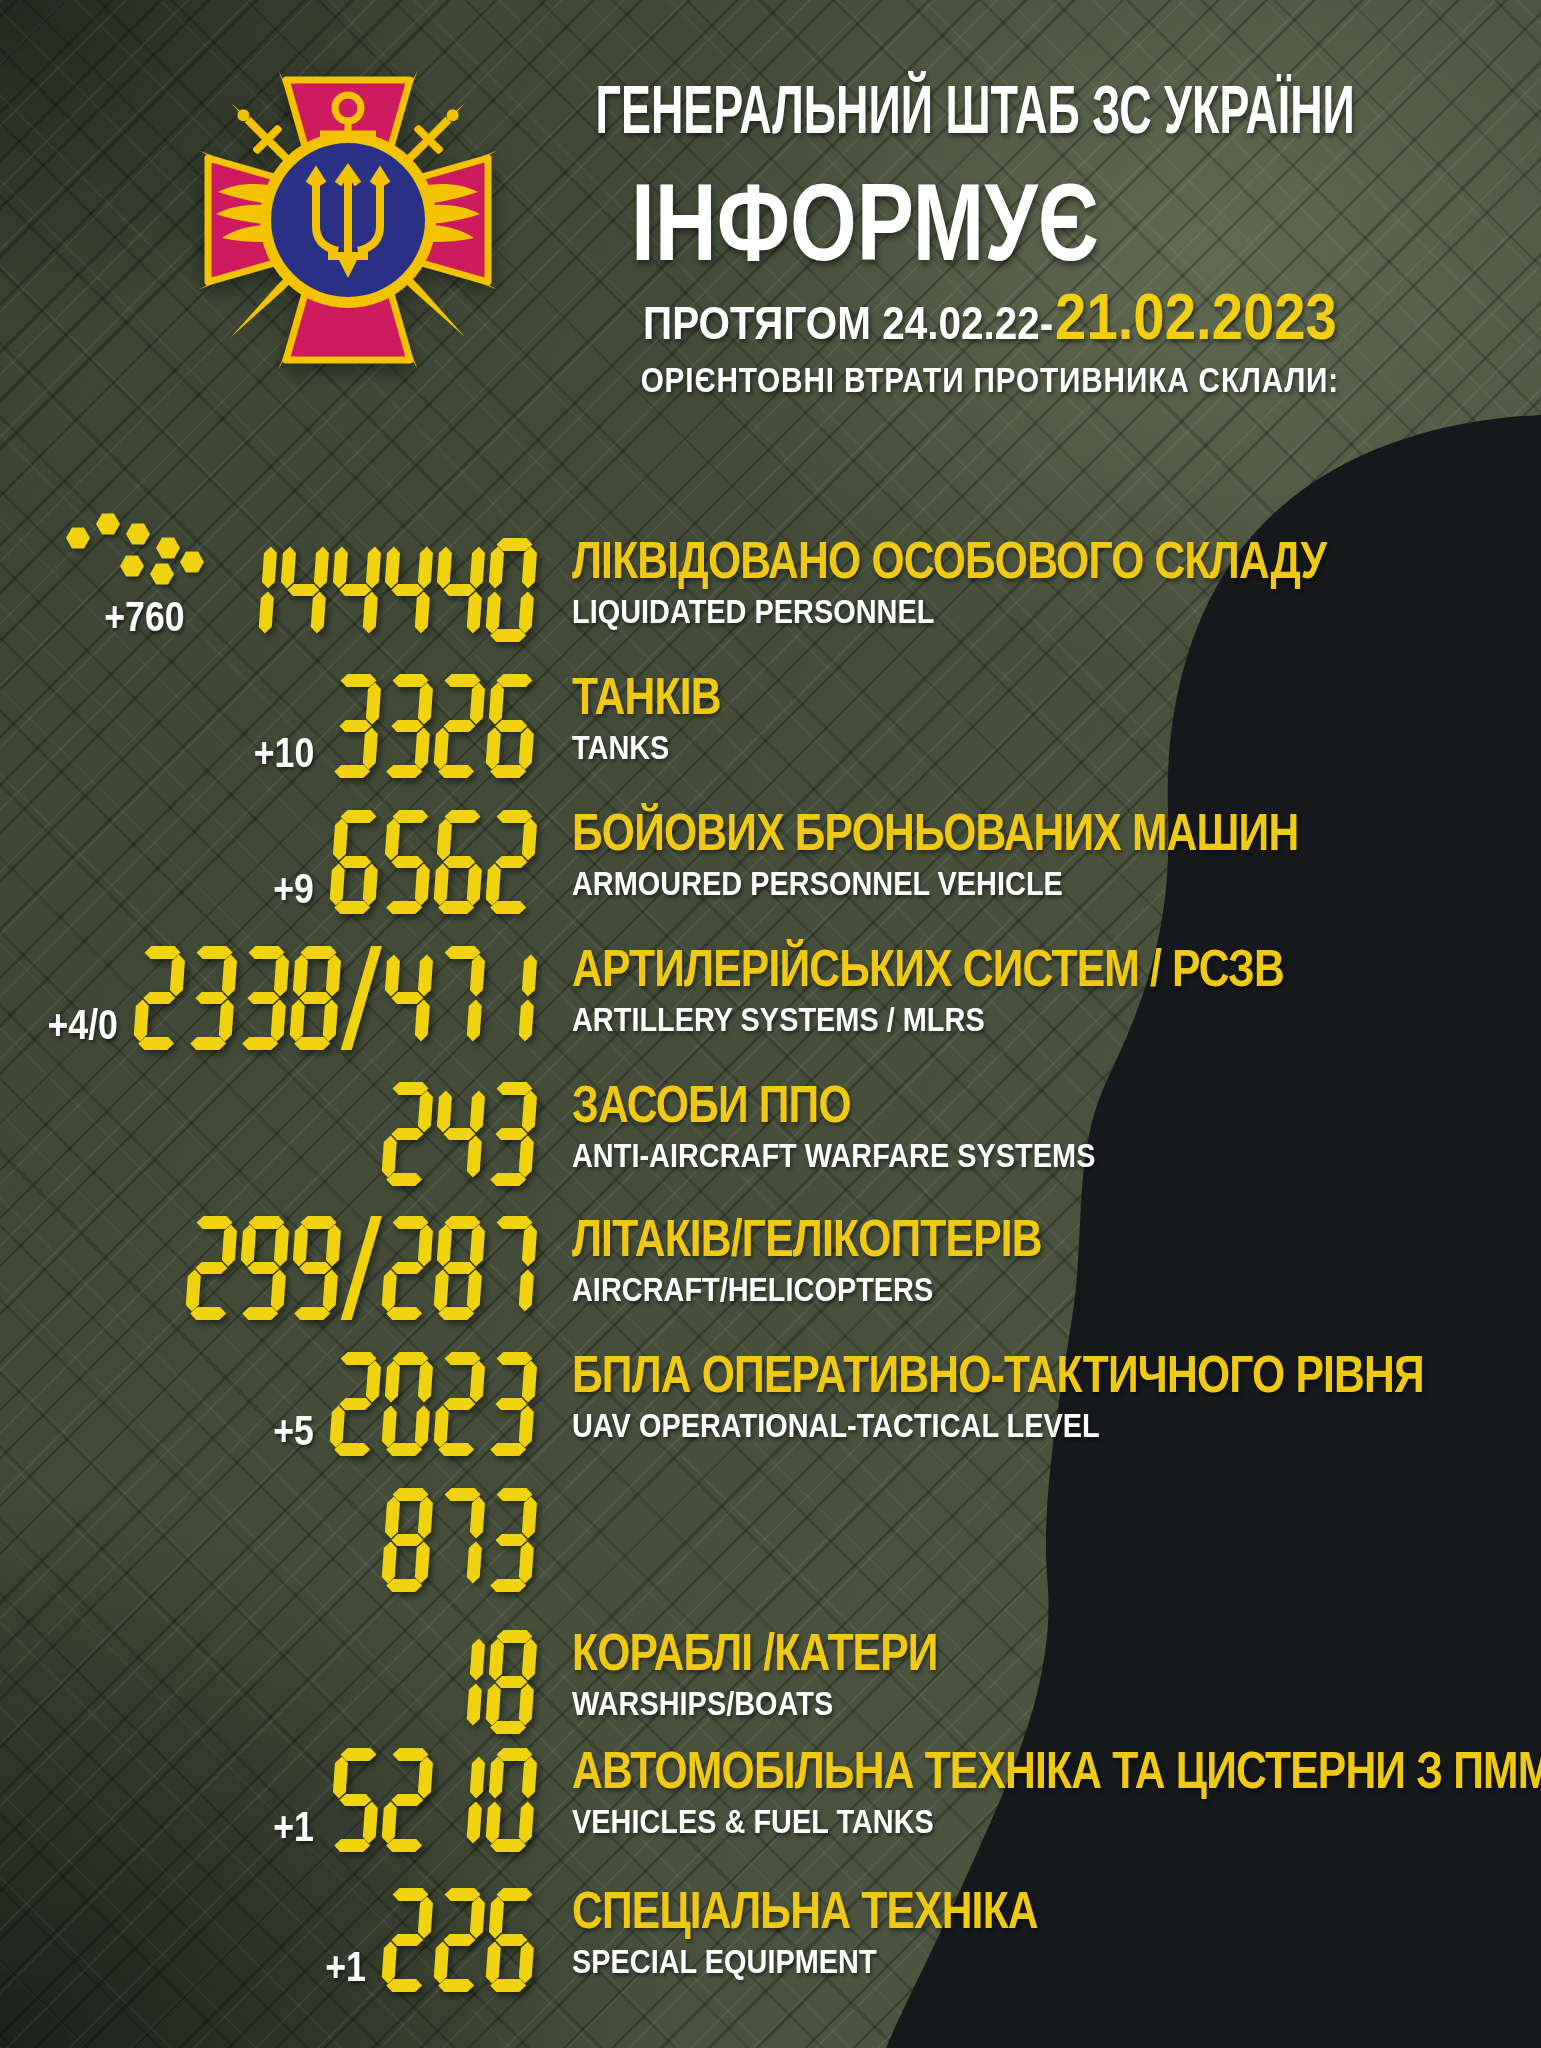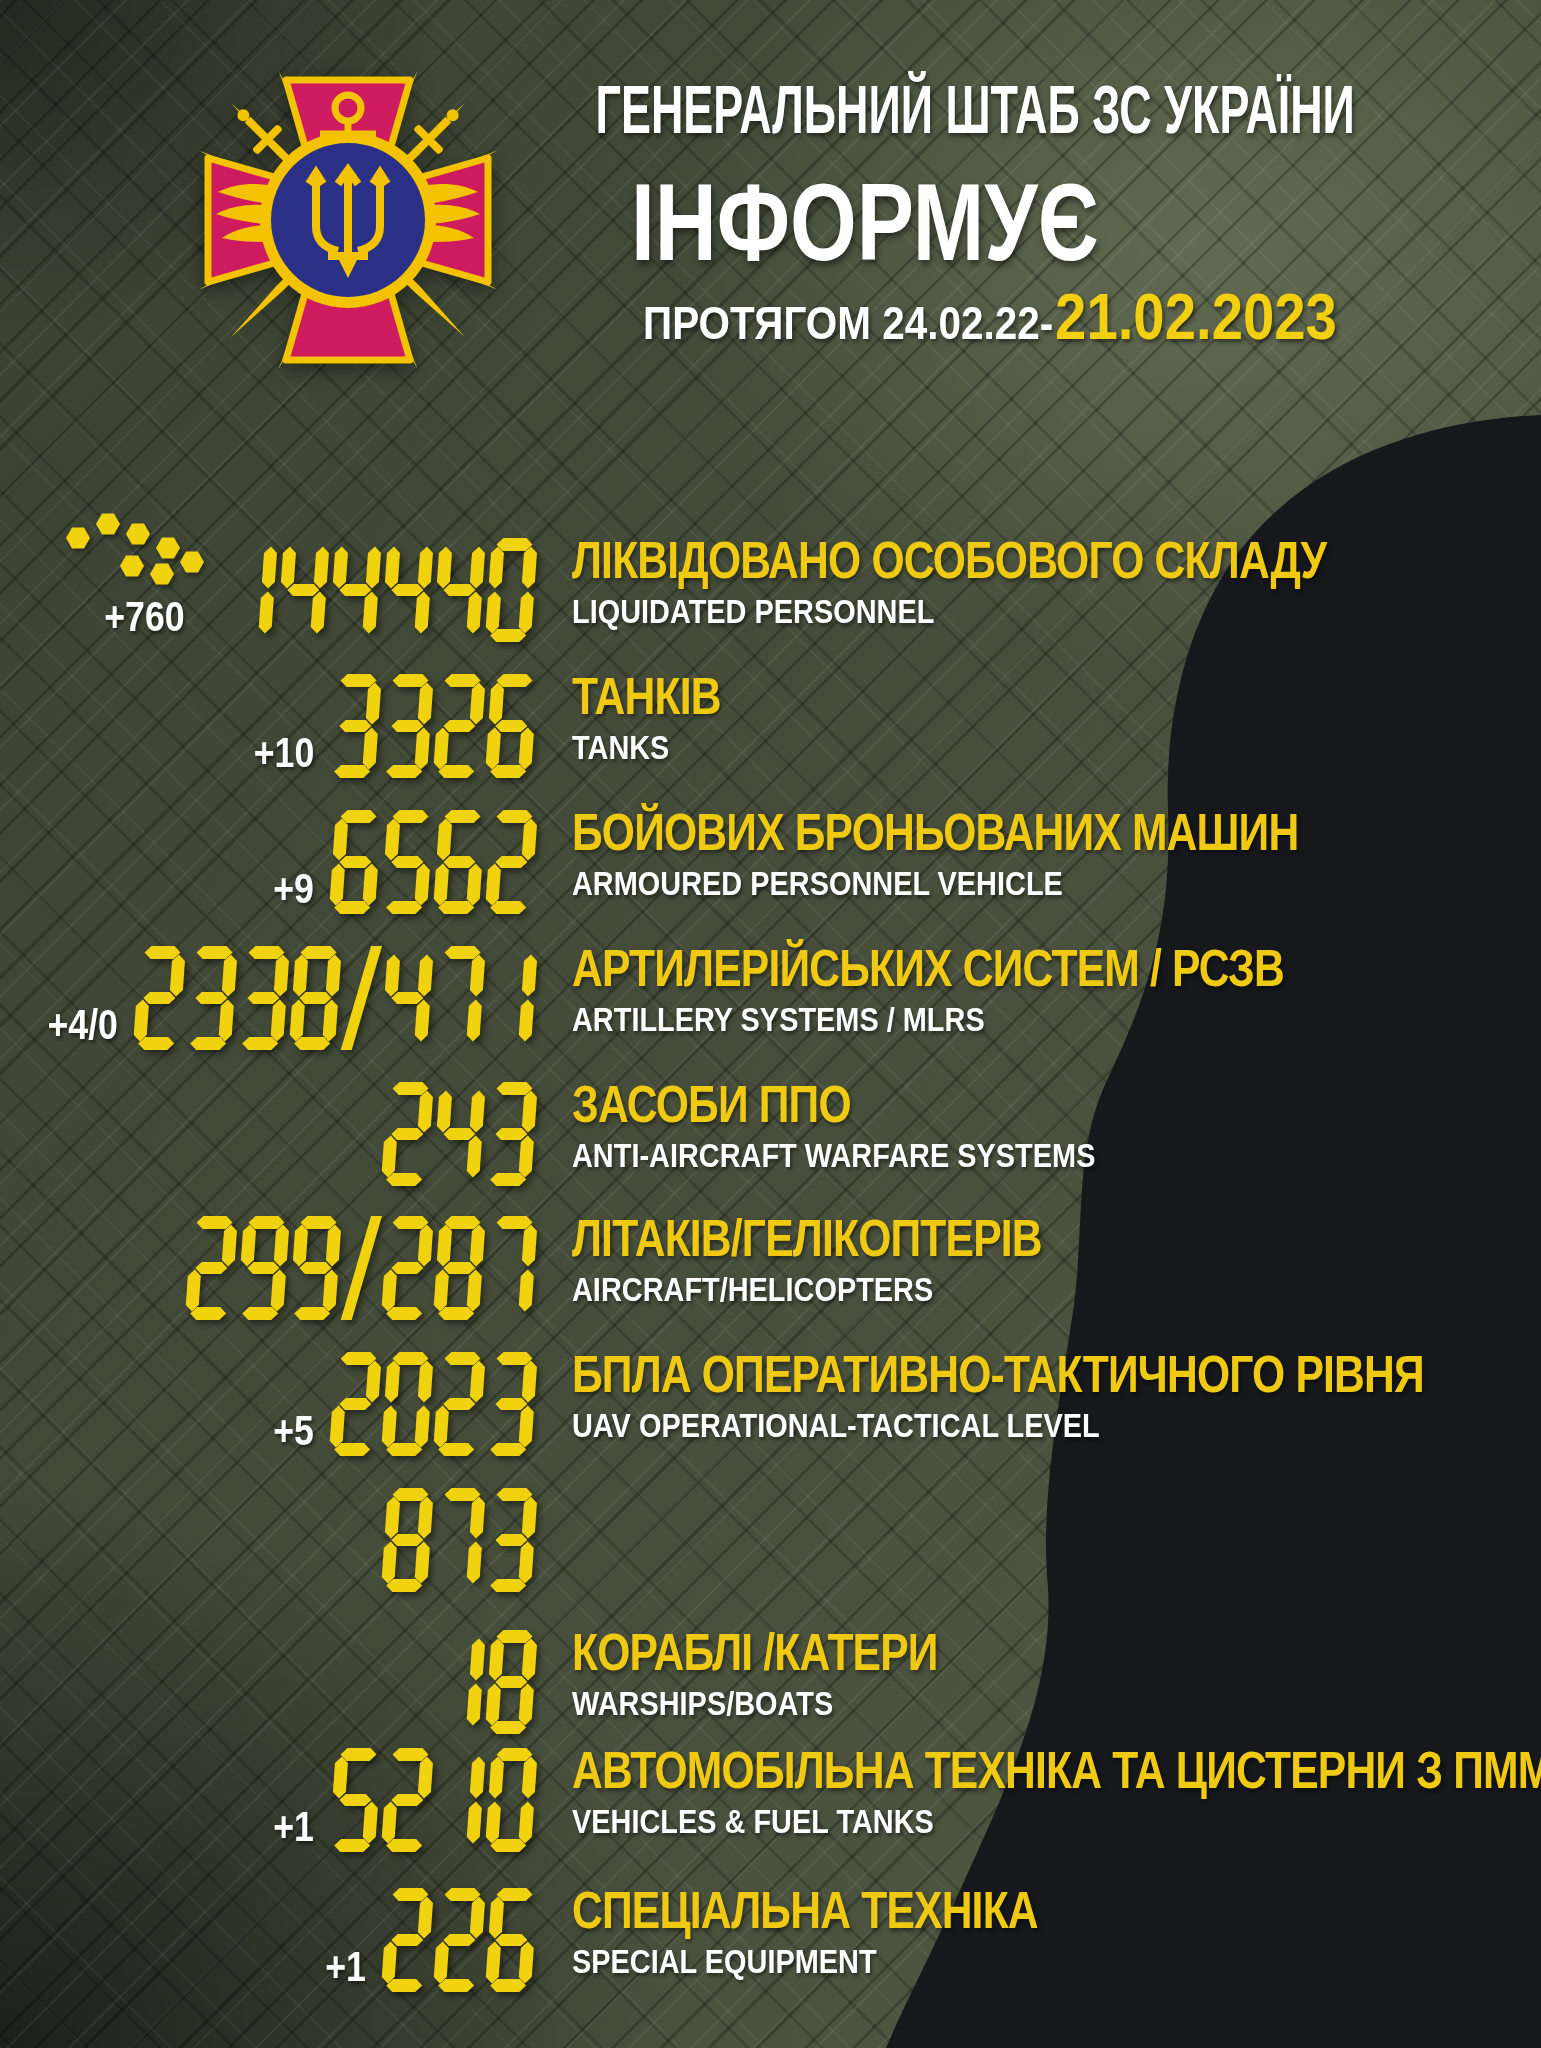--- a/index.html
+++ b/index.html
@@ -129,20 +129,21 @@
       <path d="M160,208 L170,228 L180,208 Z" fill="#f3c300" stroke="none"></path>
     </g>
   </svg>
 
   <div class="hline informs"><span class="sq">ІНФОРМУЄ</span></div>
   <div class="hline org"><span class="sq">ГЕНЕРАЛЬНИЙ ШТАБ ЗС УКРАЇНИ</span></div>
   <div class="period">
     <span class="pfx">ПРОТЯГОМ 24.02.22-</span>
     <span class="date">21.02.2023</span>
   </div>
+  <div class="subtitle"><span class="sq">ОРІЄНТОВНІ ВТРАТИ ПРОТИВНИКА СКЛАЛИ:</span></div>
 
   <div id="rows">
       <div class="loss-row" style="top: 538px;">
         <div class="num-block">
           <div class="lead-col">
             <svg viewBox="0 0 150 80" width="150" height="80" class="approx">
               <polygon points="4,30 10,19.560000000000002 22,19.560000000000002 28,30 22,40.44 10,40.44" fill="#f0d20e"></polygon>
               <polygon points="34,16 40,5.5600000000000005 52,5.5600000000000005 58,16 52,26.439999999999998 40,26.439999999999998" fill="#f0d20e"></polygon>
               <polygon points="64,26 70,15.56 82,15.56 88,26 82,36.44 70,36.44" fill="#f0d20e"></polygon>
               <polygon points="94,40 100,29.560000000000002 112,29.560000000000002 118,40 112,50.44 100,50.44" fill="#f0d20e"></polygon>

